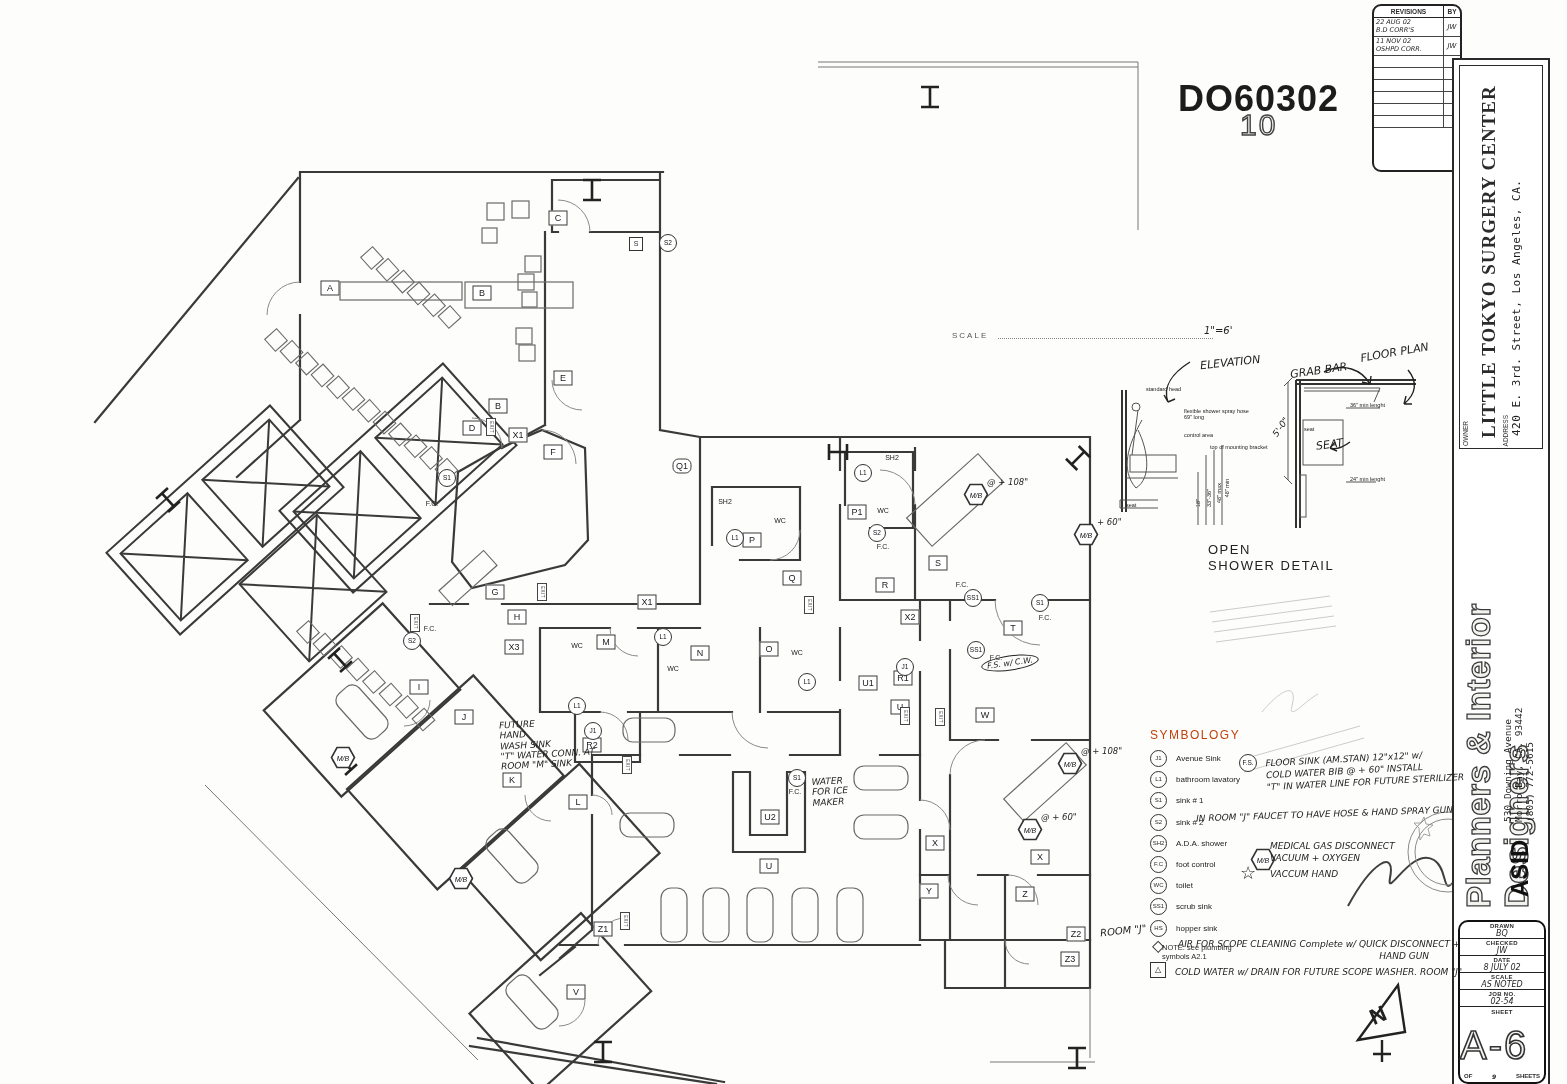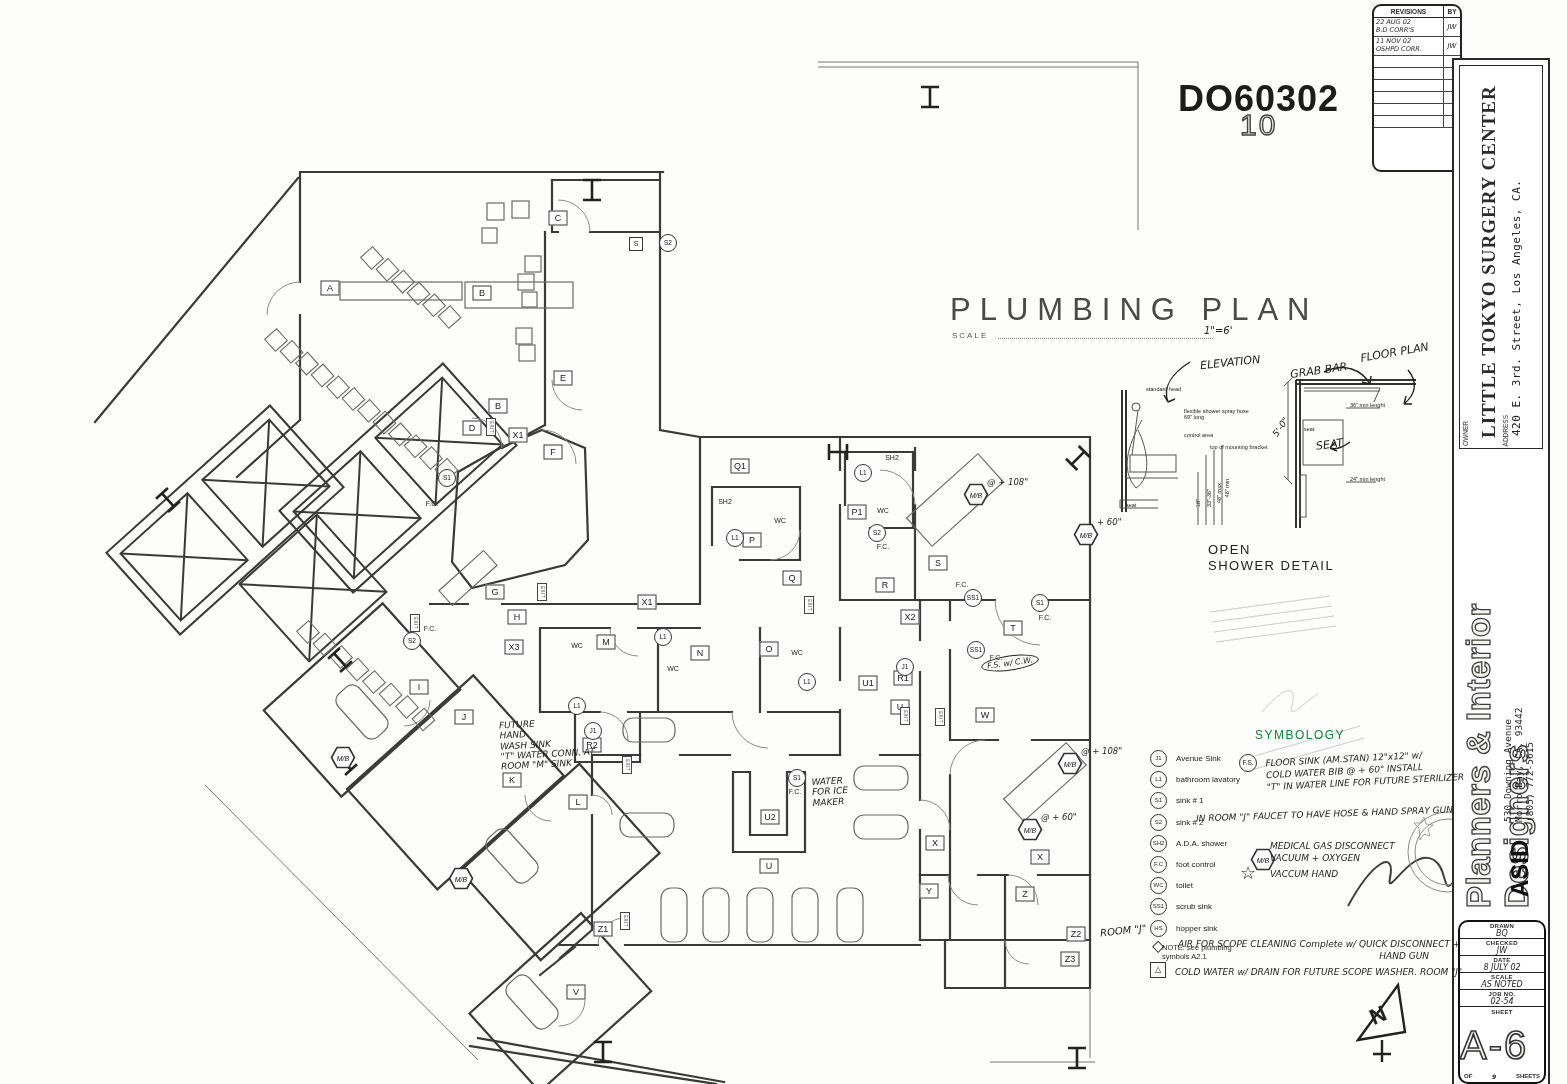--- a/index.html
+++ b/index.html
@@ -65,21 +65,21 @@
   .st-val{font-size:8px;height:9px;}
   #sheet-big{font-size:40px;color:#f2f2ee;-webkit-text-stroke:1.6px #333;margin-top:8px;letter-spacing:2px;}
   #of-row{position:absolute;bottom:2px;left:4px;right:4px;display:flex;justify-content:space-between;font-size:6px;font-weight:bold;}
   
   #shower{left:1118px;top:360px;width:310px;height:230px;font-size:5.5px;}
   #shower .pl{position:absolute;color:#222;white-space:nowrap;}
   #shower .hd{font-size:11px;}
   .capt{font-size:13px;letter-spacing:1.5px;color:#333;}
   
   #symbology{left:1150px;top:728px;width:300px;}
-  #sym-title{font-size:12px;letter-spacing:1.5px;color:#15803d;margin-bottom:8px;text-align:center;}
+  #sym-title{font-size:12px;letter-spacing:1.5px;color:#c2410c;margin-bottom:8px;}
   .sym-row{display:flex;align-items:center;margin-bottom:4.2px;}
   .circ2{border:1.2px solid #333;border-radius:50%;width:15px;height:15px;line-height:15px;font-size:6px;
          text-align:center;flex:0 0 auto;}
   .sym-desc{font-size:8px;margin-left:9px;color:#222;}
   #sym-note{font-size:7.5px;margin-top:6px;margin-left:12px;line-height:1.3;}
   .note-hand{position:absolute;font-size:9px;line-height:1.35;white-space:nowrap;}
   .glyph{position:absolute;font-size:13px;color:#222;}
 </style>
 </head>
 <body>
@@ -288,21 +288,21 @@
 
 <div id="plan-overlay">
       <div class="tag" style="left: 330px; top: 288px;">A</div>
       <div class="tag" style="left: 482px; top: 293px;">B</div>
       <div class="tag" style="left: 558px; top: 218px;">C</div>
       <div class="tag" style="left: 563px; top: 378px;">E</div>
       <div class="tag" style="left: 498px; top: 406px;">B</div>
       <div class="tag" style="left: 472px; top: 428px;">D</div>
       <div class="tag" style="left: 518px; top: 435px;">X1</div>
       <div class="tag" style="left: 553px; top: 452px;">F</div>
-      <div class="tag" style="left: 740px; top: 466px;">Q1</div>
+      <div class="tag" style="left: 682px; top: 466px; border-radius: 6px;">Q1</div>
       <div class="tag" style="left: 752px; top: 540px;">P</div>
       <div class="tag" style="left: 857px; top: 512px;">P1</div>
       <div class="tag" style="left: 792px; top: 578px;">Q</div>
       <div class="tag" style="left: 938px; top: 563px;">S</div>
       <div class="tag" style="left: 885px; top: 585px;">R</div>
       <div class="tag" style="left: 495px; top: 592px;">G</div>
       <div class="tag" style="left: 647px; top: 602px;">X1</div>
       <div class="tag" style="left: 517px; top: 617px;">H</div>
       <div class="tag" style="left: 910px; top: 617px;">X2</div>
       <div class="tag" style="left: 1013px; top: 628px;">T</div>
@@ -433,21 +433,20 @@
       <div class="handnote hand" style="left: 812px; top: 776px;">
         <div>WATER</div>
         <div>FOR ICE</div>
         <div>MAKER</div>
       </div>
       <div class="fs-cw hand" style="left: 1010px; top: 663px;">F.S. w/ C.W.</div>
     </div>
 
 <div class="abs" id="dwg-no">DO60302</div>
 <div class="abs" id="dwg-no-sub">10</div>
-<div class="abs" id="plan-title">PLUMBING PLAN</div>
 <div class="abs" id="scale-row">
   <span>SCALE</span>
   <span id="scale-rule"></span>
   <span id="scale-val" class="hand">1"=6'</span>
 </div>
 
 <div class="abs" id="revisions">
   <div class="rev-head">
     <div class="c1">REVISIONS</div>
     <div class="c2">BY</div>

